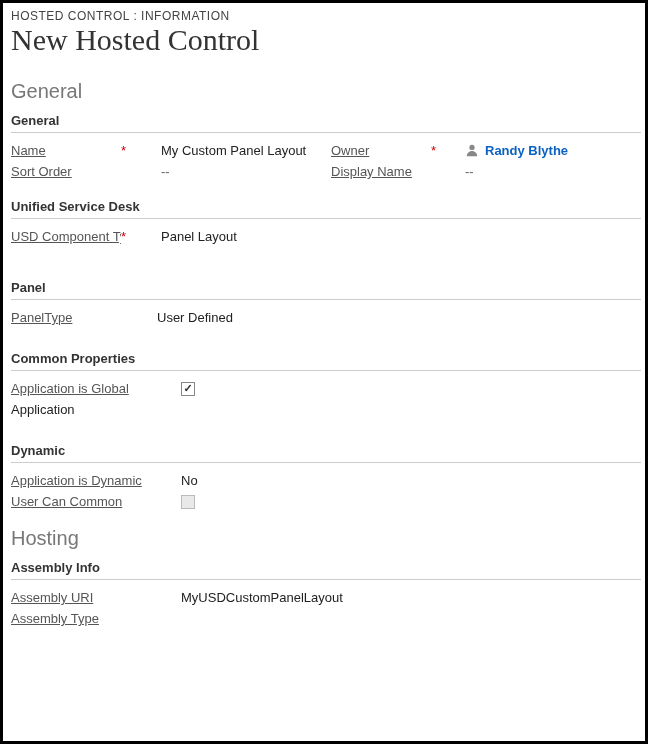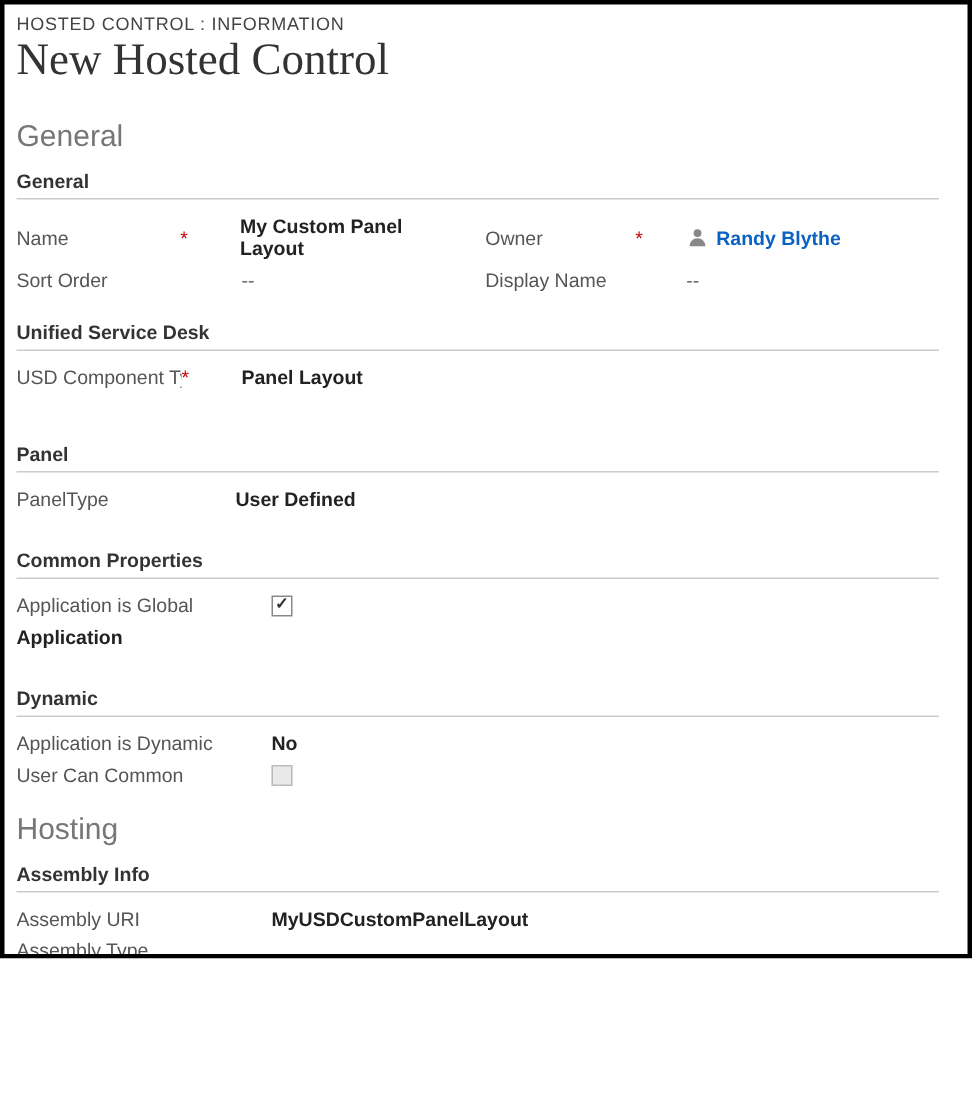--- a/index.html
+++ b/index.html
@@ -4,23 +4,23 @@
 <style>
   * { box-sizing: border-box; }
   body {
     margin: 0;
     font-family: "Segoe UI", Arial, sans-serif;
     background: #fff;
     color: #333;
   }
   .frame {
     width: 648px;
-    height: 639px;
+    height: 744px;
     border: 3px solid #000;
-    padding: 4px 19px 8px 8px;
+    padding: 4px 4px 8px 8px;
     overflow: hidden;
   }
   .breadcrumb {
     font-size: 12px;
     letter-spacing: 0.5px;
     color: #444;
     margin-top: 2px;
   }
   .page-title {
     font-size: 30px;
@@ -54,32 +54,33 @@
     font-size: 13px;
   }
   .row-2col { display: flex; }
   .col { flex: 1; display: flex; align-items: center; }
   .label {
     width: 140px;
     color: #555;
     font-size: 13px;
     white-space: nowrap;
     overflow: hidden;
+    text-decoration: underline;
   }
   .req {
     color: #c00;
     font-size: 13px;
     width: 12px;
     display: inline-block;
     text-align: left;
     margin-right: 4px;
   }
   .value {
     color: #222;
-    font-weight: 700;
+    font-weight: 400;
     font-size: 13px;
   }
   .value-dash {
     color: #666;
     font-size: 13px;
   }
   .owner-value {
     display: flex;
     gap: 6px;
   }

